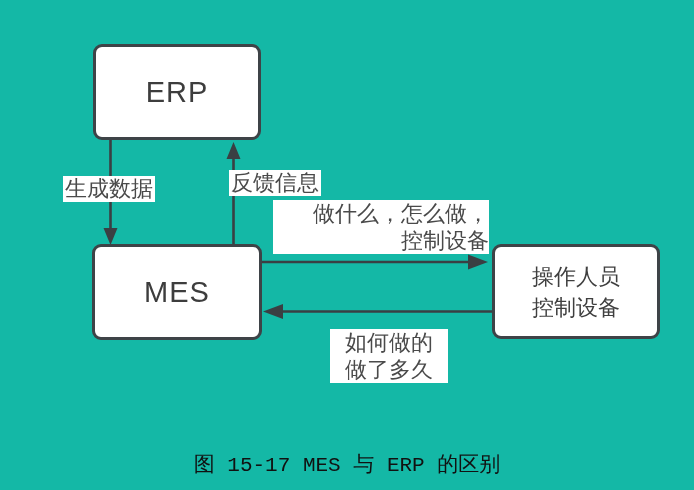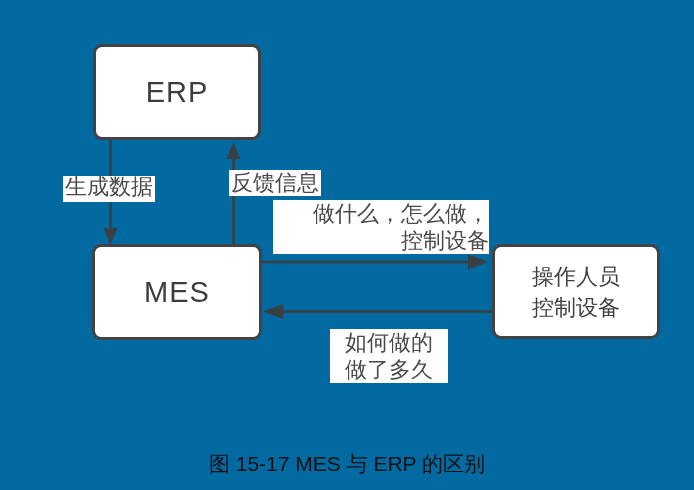--- a/index.html
+++ b/index.html
@@ -4,21 +4,21 @@
 <style>
   html, body {
     margin: 0;
     padding: 0;
     background: #ffffff;
   }
   #canvas {
     position: relative;
     width: 694px;
     height: 490px;
-    background: #0369a1;
+    background: #14b8a6;
     font-family: "Liberation Sans", "DejaVu Sans", sans-serif;
     overflow: hidden;
   }
   #arrows-layer {
     position: absolute;
     left: 0;
     top: 0;
     z-index: 1;
   }
   .node {
@@ -55,40 +55,40 @@
   }
   .edge-label {
     position: absolute;
     background: #ffffff;
     color: #4a4a4a;
     font-size: 22px;
     line-height: 26px;
     white-space: nowrap;
     z-index: 3;
   }
-  #label-generate { left: 63px;  top: 176px; padding: 0 2px; font-family: Liberation Mono, monospace; }
+  #label-generate { left: 63px;  top: 176px; padding: 0 2px; }
   #label-feedback { left: 185px; top: 170px; padding: 0 2px; margin-left: 44px; }
   #label-forward  {
     left: 273px; top: 200px;
     width: 216px;
     text-align: right;
     line-height: 27px;
   }
   #label-backward {
     left: 330px; top: 329px;
     width: 118px;
     text-align: center;
     line-height: 27px;
   }
   #figure-caption {
     position: absolute;
     left: 0; top: 450px;
     width: 694px;
     text-align: center;
-    font-family: Liberation Sans, sans-serif;
+    font-family: Liberation Mono, monospace;
     font-size: 21px;
     color: #111111;
     z-index: 2;
   }
 </style>
 </head>
 <body>
 
 <div id="canvas">
 

